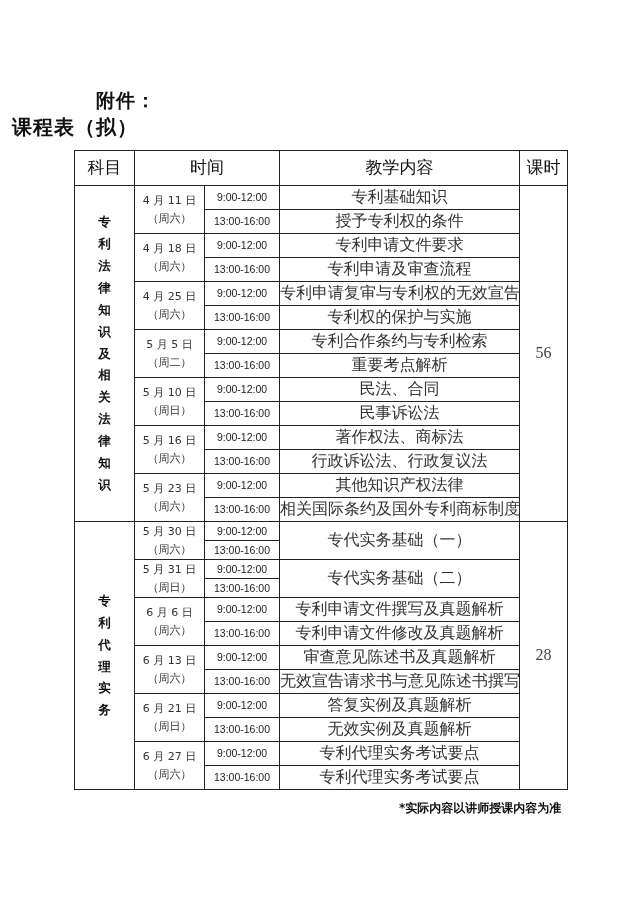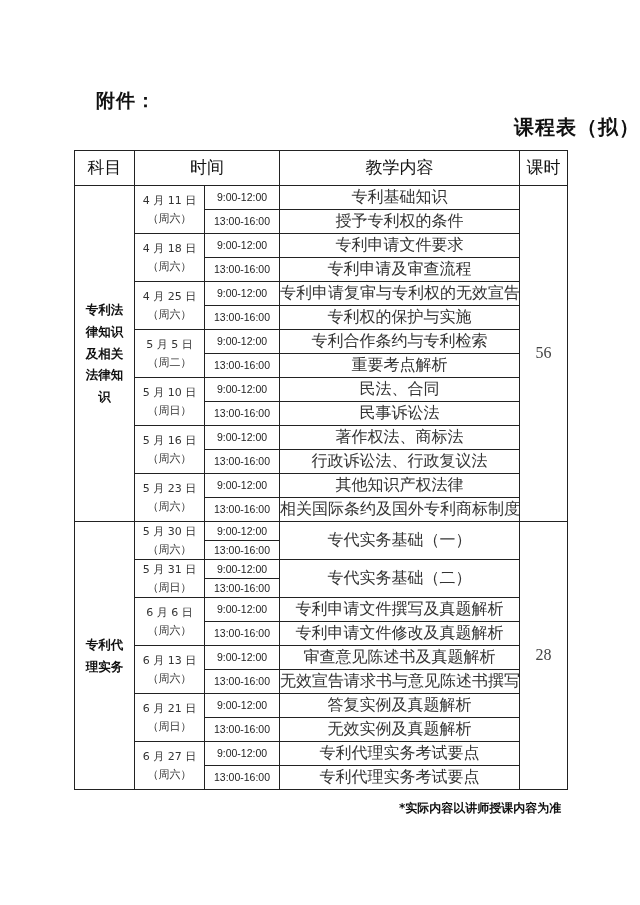--- a/index.html
+++ b/index.html
@@ -1,22 +1,22 @@
 <!DOCTYPE html>
 <html><head>
 <meta charset="utf-8">
 <style>
   html, body { margin:0; padding:0; background:#ffffff; }
   body { width:640px; height:905px; position:relative; overflow:hidden; font-family:"DejaVu Sans", sans-serif; color:#111; }
   .attach { position:absolute; left:96px; top:80px; font-size:19px; font-weight:bold; letter-spacing:1px;margin-top:8px; }
-  .title { position:absolute; left:0; width:640px; top:114px; text-align:right; font-size:20px; font-weight:bold; letter-spacing:1px; padding-left:12px; box-sizing:border-box; }
+  .title { position:absolute; left:0; width:640px; top:114px; text-align:left; font-size:20px; font-weight:bold; letter-spacing:1px; padding-left:12px; box-sizing:border-box; }
   table.sched { position:absolute; left:74px; top:150px; width:493px; border-collapse:collapse; table-layout:fixed; }
   table.sched td, table.sched th { border:1px solid #222; text-align:center; vertical-align:middle; padding:0; font-size:10.5px; line-height:1.15; color:#222; overflow:hidden; white-space:nowrap; }
   table.sched th { height:34px; font-size:17px; font-weight:normal; color:#111; }
-  table.sched td.subject { font-size:12.5px; font-weight:bold; white-space:normal; line-height:1.75; padding:0 6px; color:#111; }
+  table.sched td.subject { font-size:12.5px; font-weight:bold; white-space:normal; line-height:1.75; padding:0 19px; color:#111; }
   table.sched td.date { font-size:11px; line-height:1.55; color:#333; }
   table.sched td.slot { font-family:"Liberation Sans", sans-serif; font-size:10.5px; color:#222; }
   table.sched td.content { font-family:"DejaVu Serif", serif; font-size:16px; color:#333; }
   table.sched td.hours { font-family:"Liberation Serif", serif; font-size:16px; color:#444; }
   tr.r24 td { height:23px;margin-top:32px; }
   tr.r19 td { height:18px; }
   .note { position:absolute; left:369px; top:800px; font-size:12px; font-weight:bold; color:#111;margin-left:30px; }
 </style>
 </head>
 <body>

